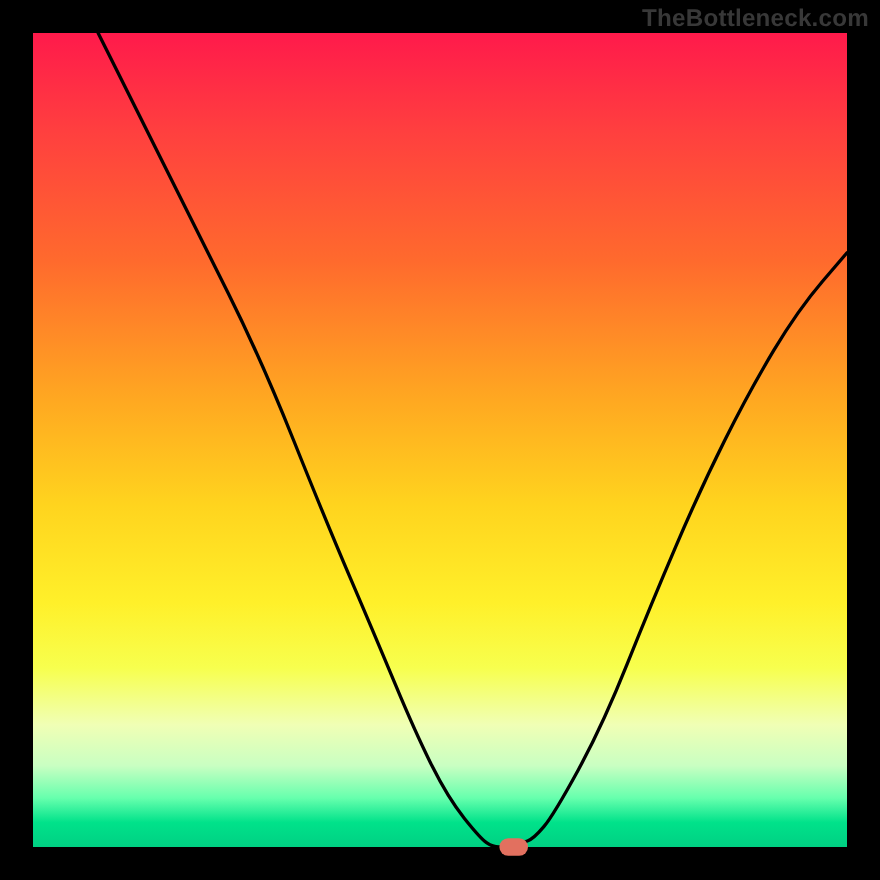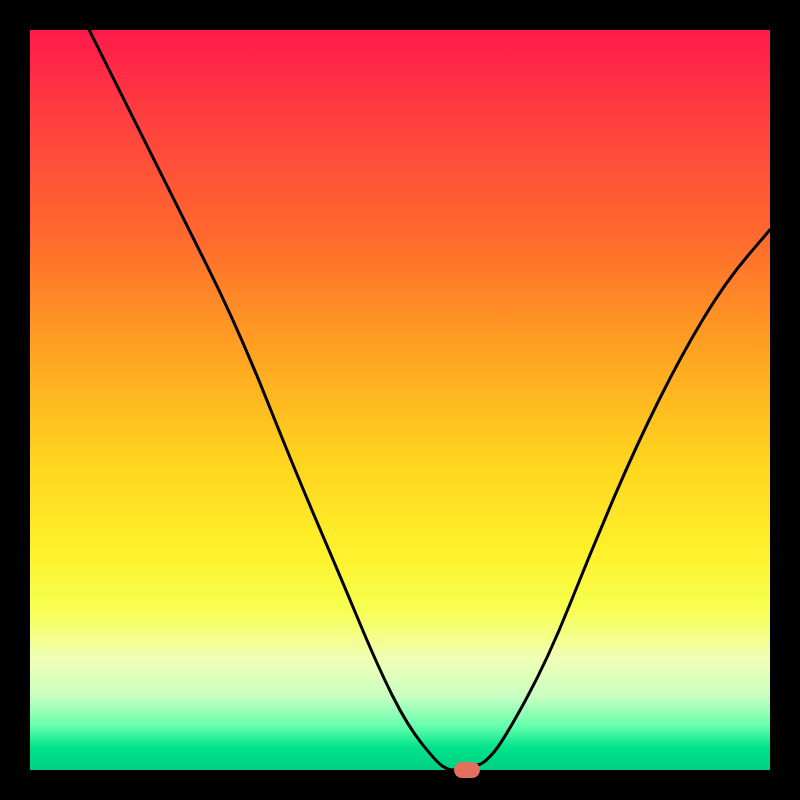--- a/index.html
+++ b/index.html
@@ -63,20 +63,21 @@
     background: #e2705f;
     transform: translate(-50%, -50%);
     z-index: 4;
   }
 </style>
 </head>
 <body>
 
 <div class="frame">
 
+  <div class="watermark">TheBottleneck.com</div>
 
   <div class="plot">
     <svg viewBox="0 0 740 740" preserveAspectRatio="none">
       <path id="curve-path" d="M 59.2 0.0 Q 59.2 0.0 74.0 29.6 Q 88.8 59.2 118.4 118.4 Q 148.0 177.6 177.6 236.8 Q 207.2 296.0 236.8 370.0 Q 266.4 444.0 288.6 495.8 Q 310.8 547.6 329.3 592.0 Q 347.8 636.4 362.6 666.0 Q 377.4 695.6 392.2 714.1 Q 407.0 732.6 412.6 736.3 Q 418.1 740.0 423.6 740.0 Q 429.2 740.0 436.6 738.1 Q 444.0 736.3 449.5 734.5 Q 455.1 732.6 464.4 721.5 Q 473.6 710.4 495.8 669.7 Q 518.0 629.0 540.2 573.5 Q 562.4 518.0 584.6 466.2 Q 606.8 414.4 629.0 370.0 Q 651.2 325.6 673.4 288.6 Q 695.6 251.6 717.8 225.7 T 740.0 199.8" fill="none" stroke="#000000" stroke-width="3" stroke-linejoin="round" stroke-linecap="round"></path>
     </svg>
     <div class="marker" id="marker" style="left: 436.6px; top: 740px; background: rgb(226, 112, 95);"></div>
   </div>
 
 </div>
 

